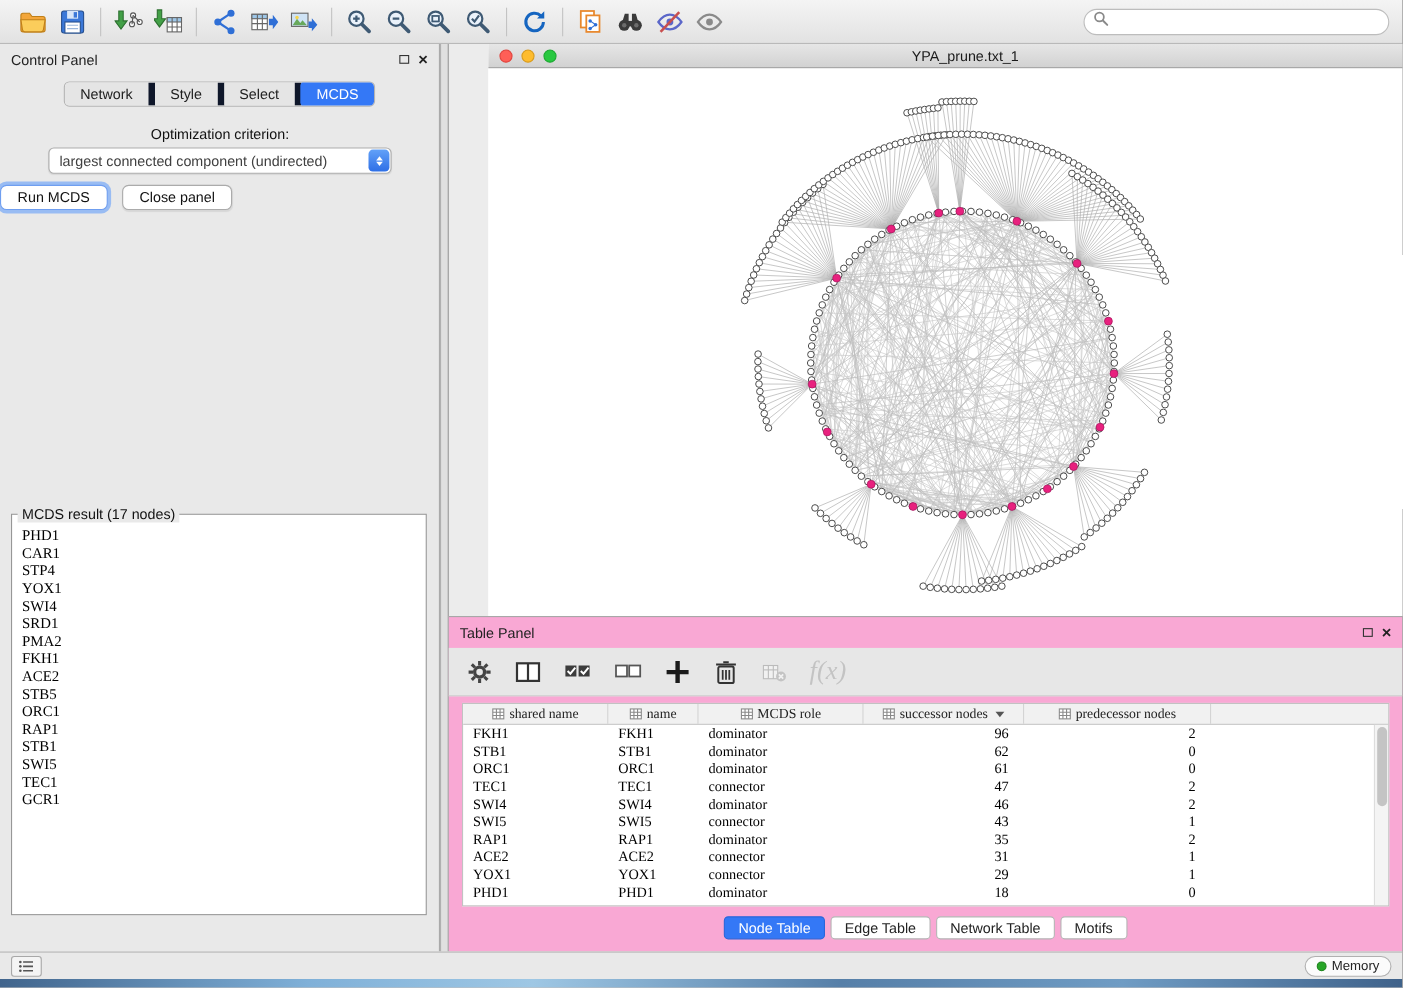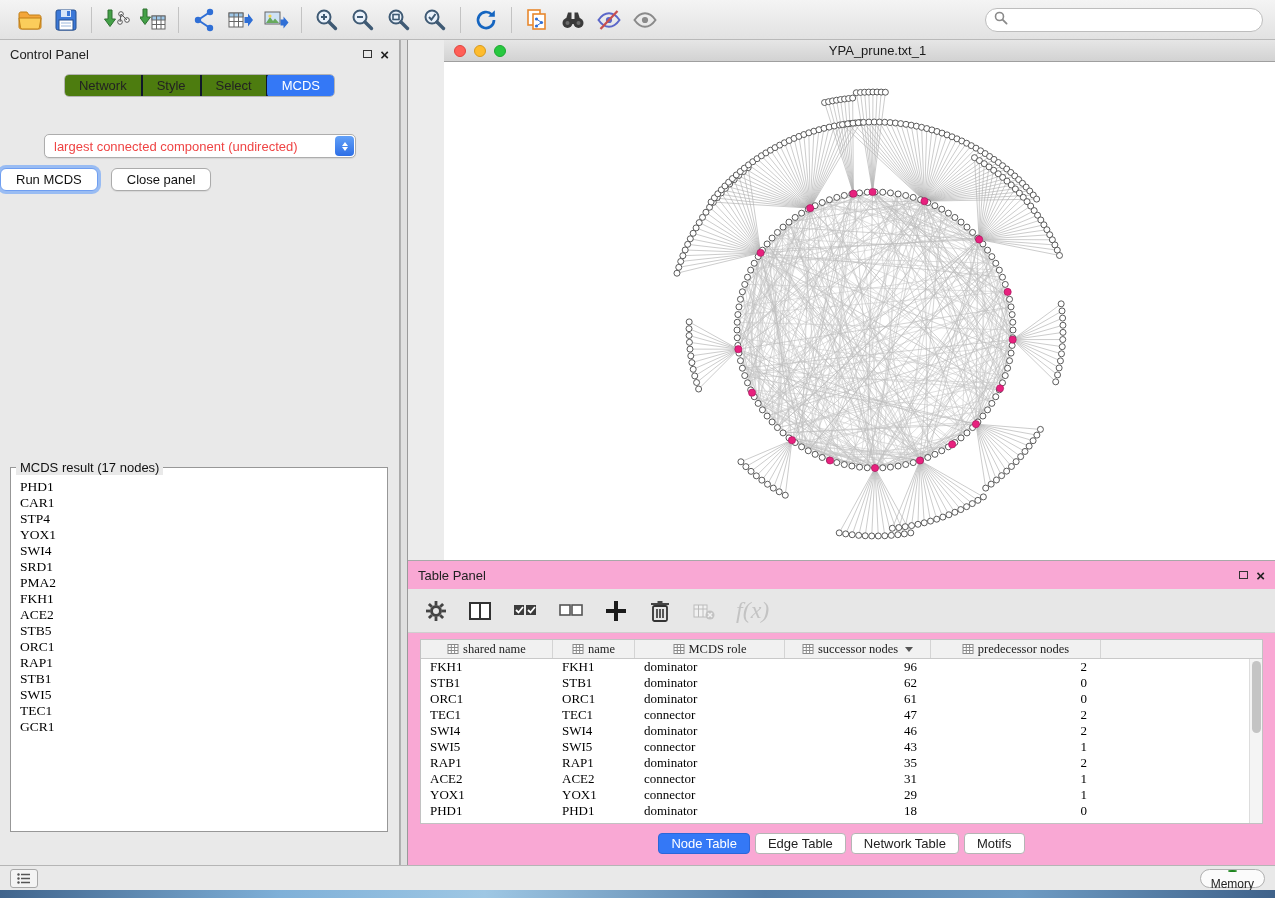--- a/index.html
+++ b/index.html
@@ -20,28 +20,28 @@
   
   .control-panel { position:absolute; top:40px; left:0; width:400px; height:825px;
     background:#e9e9e9; border-right:1px solid #aaa; }
   .panel-head { display:flex; align-items:center; height:28px; padding:0 10px; gap:8px; }
   .panel-title { flex:1; font-size:13px; color:#222; }
   .float-box { width:9px; height:8px; border:1.5px solid #333; display:inline-block; }
   .close-x { font-size:15px; font-weight:bold; color:#222; line-height:1; }
 
   .cp-tabs { position:absolute; top:34px; left:0; width:100%; display:flex; justify-content:center; }
   .segmented { display:flex; background:#fff; border:1px solid #b3b3b3; border-radius:5px; overflow:hidden; }
-  .seg { padding:3px 14px; font-size:13px; color:#222; border-right:2px solid #0f172a; background:#4d7c0f; }
+  .seg { padding:3px 14px; font-size:13px; color:#222; border-right:6px solid #0f172a; background:#e5e5e5; }
   .seg:last-child { border-right:none; }
   .seg.active { background:#3478f6; color:#fff; border-radius:4px; margin:-1px; padding:4px 15px; }
 
   .opt-label { position:absolute; top:74px; width:400px; text-align:center; font-size:13px; color:#111; }
   .dropdown { position:absolute; top:94px; left:44px; width:312px; height:24px; background:#fff;
     border:1px solid #adadad; border-radius:5px; display:flex; align-items:center; padding-left:9px;
-    font-size:13px; color:#ef4444; box-shadow:0 1px 1px rgba(0,0,0,.08); }
+    font-size:13px; color:#404040; box-shadow:0 1px 1px rgba(0,0,0,.08); }
   .dd-caret { margin-left:auto; width:19px; height:20px; margin-right:1px; border-radius:4px;
     background:linear-gradient(#62a1f8,#2e6fe6); display:flex; flex-direction:column;
     align-items:center; justify-content:center; gap:1px; }
   .dd-caret i { display:block; width:0; height:0; border-left:3.5px solid transparent; border-right:3.5px solid transparent; }
   .dd-caret .up { border-bottom:4px solid #fff; }
   .dd-caret .down { border-top:4px solid #fff; }
 
   .btn-row { position:absolute; top:128px; width:400px; display:flex; justify-content:flex-start; gap:13px; }
   .btn { background:#fff; border:1px solid #ababab; border-radius:6px; padding:3px 15px;
     font-size:13px; color:#111; box-shadow:0 1px 1px rgba(0,0,0,.08); }
@@ -99,21 +99,21 @@
   .tp-tab { background:#fff; border:1px solid #b5b5b5; border-radius:4px; padding:2px 12px;
     font-size:13px; color:#222; }
   .tp-tab.active { background:#3478f6; border-color:#2b66d9; color:#fff; }
 
   
   .status-bar { position:absolute; top:865px; left:0; width:1275px; height:25px; background:#e9e9e9;
     border-top:1px solid #b5b5b5; display:flex; align-items:center; padding:0 10px; }
   .list-btn { width:28px; height:19px; border:1px solid #a8a8a8; border-radius:3px; background:#f4f4f4;
     display:flex; align-items:center; justify-content:center; }
   .memory-btn { margin-left:auto; height:19px; border:1px solid #b0b0b0; border-radius:10px;
-    background:#fbfbfb; display:flex; align-items:center; gap:5px; padding:0 10px; font-size:12px; color:#222;flex-direction:column; }
+    background:#fbfbfb; display:flex; align-items:center; gap:5px; padding:0 10px; font-size:12px; color:#222; }
   .mem-dot { width:9px; height:9px; border-radius:50%; background:#27a527; border:1px solid #1d841d; }
 
   .wallpaper { position:absolute; top:890px; left:0; width:1275px; height:8px;
     background:linear-gradient(90deg,#40648c 0%,#7fb0d8 22%,#9ec7e4 38%,#567fa8 60%,#6f9cc4 80%,#3f628a 100%); }
 </style>
 </head>
 <body>
 
 <div class="app">
 
@@ -278,20 +278,21 @@
 
     <div class="cp-tabs">
       <div class="segmented">
         <span class="seg">Network</span>
         <span class="seg">Style</span>
         <span class="seg">Select</span>
         <span class="seg active">MCDS</span>
       </div>
     </div>
 
+    <div class="opt-label">Optimization criterion:</div>
 
     <div class="dropdown">
       <span>largest connected component (undirected)</span>
       <span class="dd-caret">
           <i class="up"></i>
           <i class="down"></i>
         </span>
     </div>
 
     <div class="btn-row">

